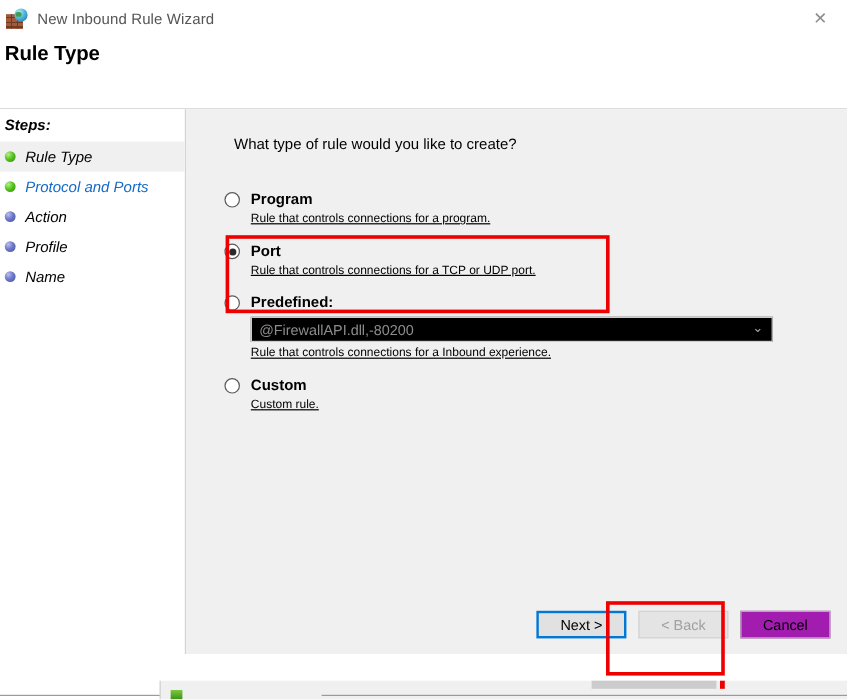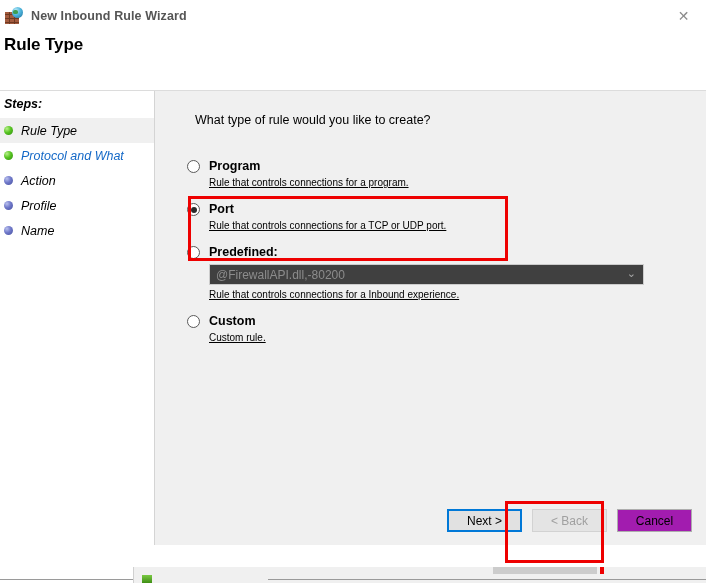--- a/index.html
+++ b/index.html
@@ -38,21 +38,20 @@
     height: 18px;
     margin-left: 5px;
     margin-right: 8px;
     position: relative;
     flex: 0 0 auto;
   }
   .title-text {
     font-size: 12.5px;
     color: #555555;
     letter-spacing: 0.1px;
-    font-weight: bold;
   }
   .close-btn {
     position: absolute;
     right: 0; top: 0;
     width: 45px;
     height: 31px;
     display: flex;
     align-items: center;
     justify-content: center;
   }
@@ -198,21 +197,21 @@
     color: #000000;
     margin-left: 22px;
     margin-top: 4px;
     text-decoration: underline;
   }
   .combo {
     margin-left: 22px;
     margin-top: 5px;
     margin-bottom: 4px;
     height: 21px;
-    background: #404040;
+    background: #000000;
     border: 1px solid #cccccc;
     box-sizing: border-box;
     display: flex;
     align-items: center;
     width: 435px;
     position: relative;
   }
   .combo-value {
     font-size: 12px;
     color: #8c8c8c;
@@ -408,21 +407,21 @@
     <div class="sidebar">
       <div class="steps-label">Steps:</div>
 
       <div class="step-row current">
         <span class="bullet green"></span>
         <span class="step-label">Rule Type</span>
       </div>
 
       <div class="step-row">
         <span class="bullet green"></span>
-        <span class="step-label link">Protocol and What</span>
+        <span class="step-label link">Protocol and Ports</span>
       </div>
 
       <div class="step-row">
         <span class="bullet blue"></span>
         <span class="step-label">Action</span>
       </div>
 
       <div class="step-row">
         <span class="bullet blue"></span>
         <span class="step-label">Profile</span>

